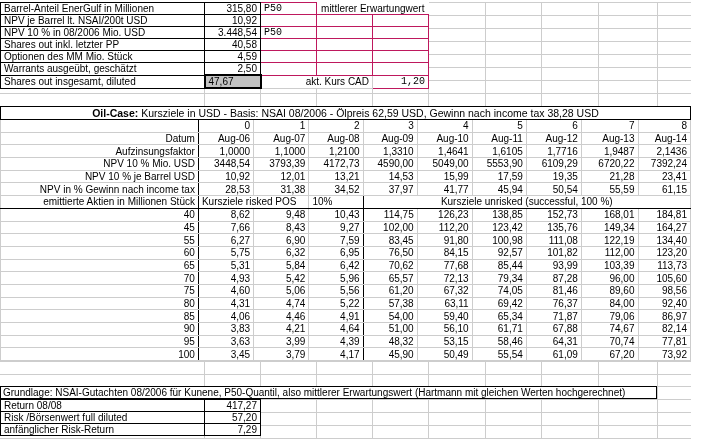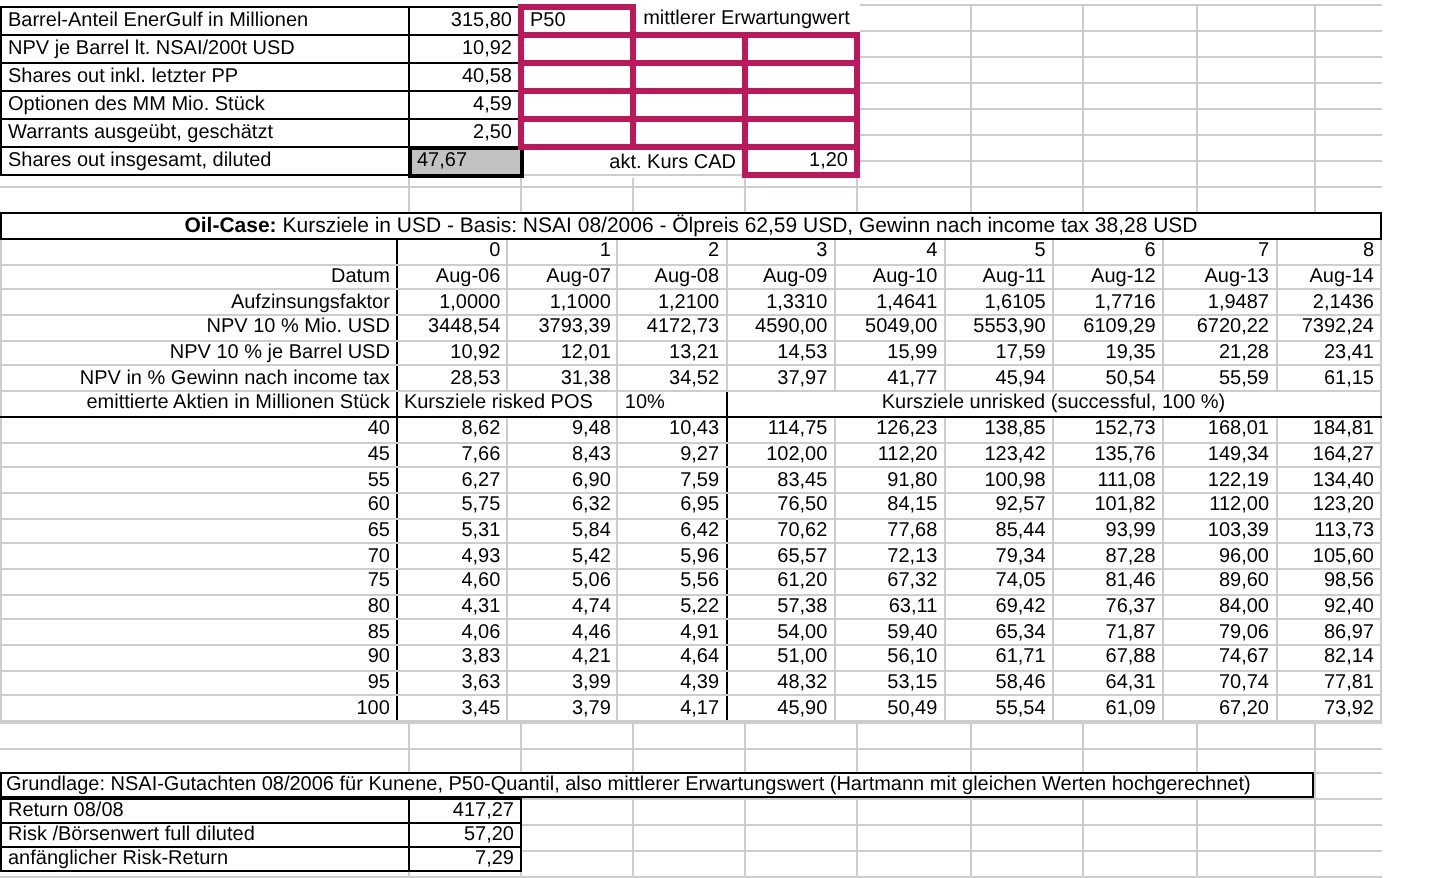--- a/index.html
+++ b/index.html
@@ -5,21 +5,21 @@
   html,body{margin:0;padding:0;background:#fff;}
   #sheet{position:relative;width:691px;height:439px;background:#fff;overflow:hidden;
          font-family:"Liberation Sans",sans-serif;font-size:10px;color:#000;}
   .vline{position:absolute;top:2px;height:436px;width:1px;background:#cdcdcd;}
   .hline{position:absolute;left:0;width:721px;height:1px;background:#cdcdcd;}
   table{border-collapse:collapse;table-layout:fixed;background:#fff;}
   td{padding:0 3px;white-space:nowrap;overflow:visible;font-size:10px;height:12px;}
   
   #top-table{position:absolute;left:0;top:2px;}
   #top-table td{height:11px;}
-  td.g{border:3px solid #be185d;}
+  td.g{border:1px solid #be185d;font-family:Liberation Mono, monospace;}
   td.bb{border:1px solid #000;}
   td.num{text-align:right;}
   td.hlc{background:#c2c2c2;border:2px solid #000;}
   td.ovf{background:#fff;text-align:center;}
   td.ovfr{background:#fff;text-align:right;border:1px solid #cdcdcd;}
   
   #oil-table{position:absolute;left:0;top:106px;border:1px solid #000;}
   #oil-table td{border:1px solid #cdcdcd;height:11.7px;}
   #oil-table tr.title td{border:1px solid #000;text-align:center;font-size:10.5px;height:12px;}
   #oil-table td.lblc{text-align:right;border-right:1px solid #000;}
@@ -103,20 +103,27 @@
           <td class="ovf" colspan="2">mittlerer Erwartungwert</td>
         </tr>
         <tr>
           <td class="bb">NPV je Barrel lt. NSAI/200t USD</td>
           <td class="bb num">10,92</td>
           <td class="g"></td>
           <td class="g"></td>
           <td class="g"></td>
         </tr>
         <tr>
+          <td class="bb">NPV 10 % in 08/2006 Mio. USD</td>
+          <td class="bb num">3.448,54</td>
+          <td class="g">P50</td>
+          <td class="g"></td>
+          <td class="g"></td>
+        </tr>
+        <tr>
           <td class="bb">Shares out  inkl. letzter PP</td>
           <td class="bb num">40,58</td>
           <td class="g"></td>
           <td class="g"></td>
           <td class="g"></td>
         </tr>
         <tr>
           <td class="bb">Optionen des MM Mio. Stück</td>
           <td class="bb num">4,59</td>
           <td class="g"></td>

